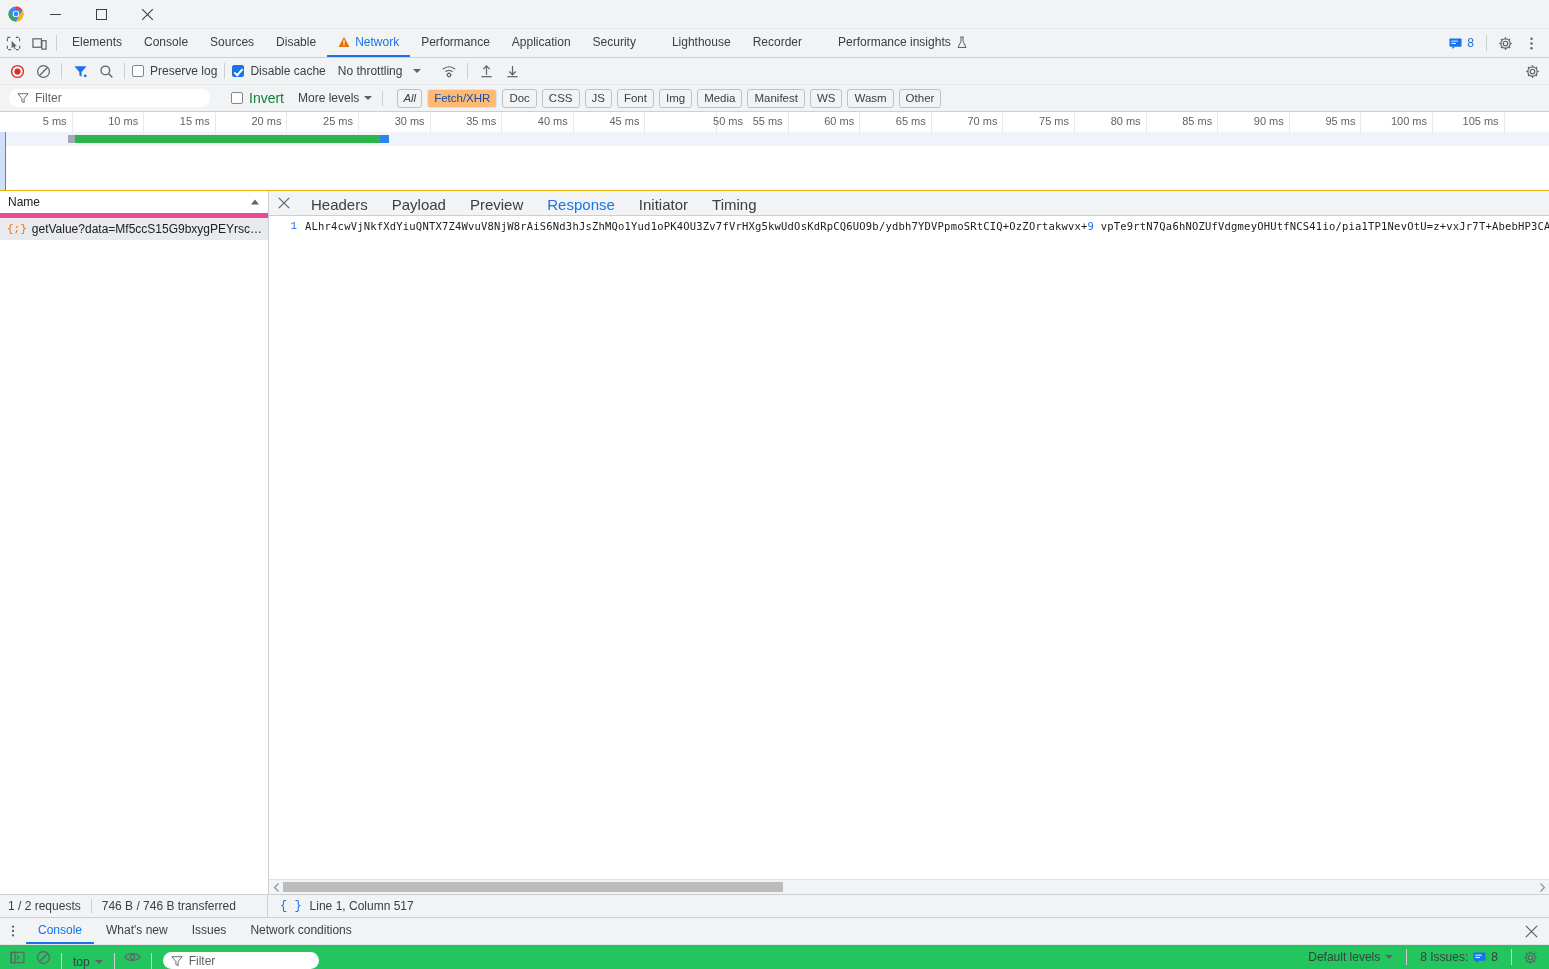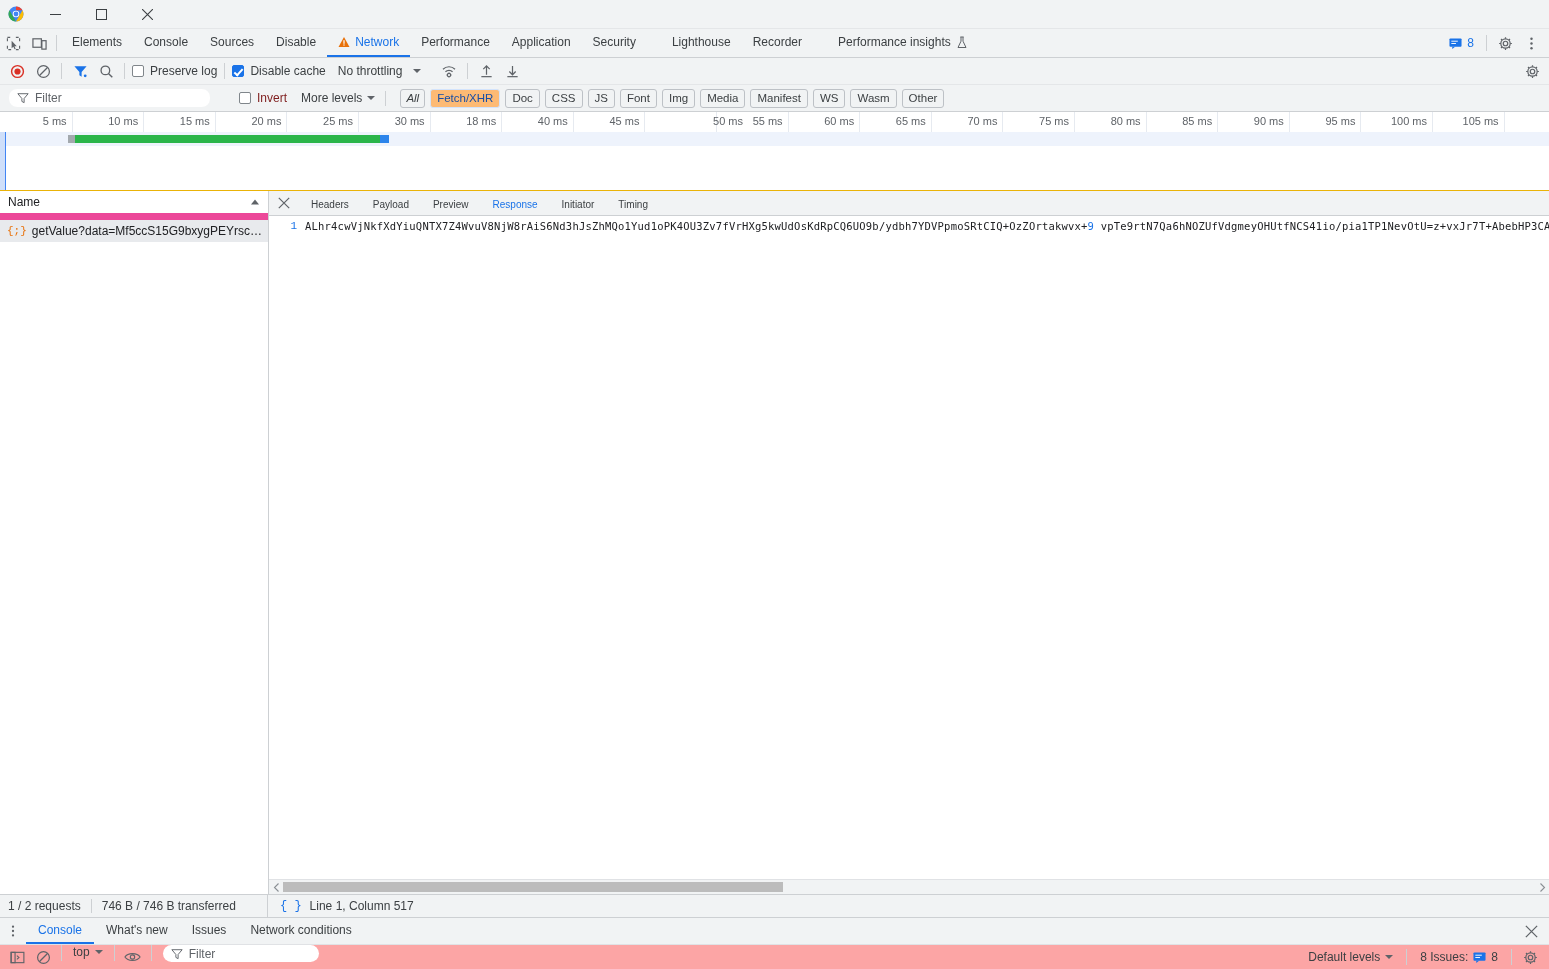--- a/index.html
+++ b/index.html
@@ -52,21 +52,21 @@
   .caret{width:0;height:0;border-left:4px solid transparent;border-right:4px solid transparent;
     border-top:4px solid #5f6368;}
   .nt-right{margin-left:auto;display:flex;align-items:center;padding-right:4px;}
 
   
   .filterbar{height:26px;background:#f1f3f4;display:flex;align-items:center;
     border-bottom:1px solid #cdd0d3;flex:none;padding-left:8px;gap:0;}
   .filterfield{width:185px;height:18px;background:#fff;border-radius:9px;display:flex;align-items:center;
     gap:6px;padding:0 8px;border:1px solid #f1f3f4;}
   .filterfield .ph{color:#5f6368;font-size:12px;}
-  .invert{display:flex;align-items:center;gap:6px;margin-left:28px;font-size:12px;color:#7f1d1d;}
+  .invert{display:flex;align-items:center;gap:6px;margin-left:20px;font-size:14px;color:#15803d;}
   .morefilters{display:flex;align-items:center;gap:5px;margin-left:14px;font-size:12px;color:#3c4043;}
   .fsep{width:1px;height:15px;background:#cdd0d3;margin:0 10px;}
   .typechips{display:flex;align-items:center;gap:5px;margin-left:4px;}
   .chip{height:17px;padding:0 6px;border:1px solid #bdc1c6;border-radius:3px;font-size:11.5px;
     color:#3c4043;display:flex;align-items:center;background:#f1f3f4;white-space:nowrap;}
   .chip.sel{background:#fdba74;border-color:#d2e3fc;color:#174ea6;}
   .chip.all{padding:0 5px;font-style:italic;}
 
   
   .overview{height:78px;background:#fff;border-bottom:1px solid #eab308;flex:none;position:relative;
@@ -80,36 +80,36 @@
   .ov-bar .seg-gray{position:absolute;left:0;top:0;height:8px;width:7px;background:#a3a9ae;}
   .ov-bar .seg-green{position:absolute;top:0;height:8px;background:#2bb54a;}
   .ov-bar .seg-blue{position:absolute;top:0;height:8px;width:9px;background:#2d85eb;}
   .ov-sel-left{position:absolute;left:0;top:20px;width:5px;bottom:0;background:#cfdffa;}
   .ov-edge{position:absolute;top:20px;bottom:0;width:1px;background:#4285f4;}
 
   
   .main{flex:1;display:flex;min-height:0;}
   .reqpanel{width:268px;flex:none;display:flex;flex-direction:column;border-right:1px solid #cdd0d3;
     background:#fff;min-height:0;}
-  .req-header{height:22px;display:flex;align-items:center;border-bottom:7px solid #ec4899;
+  .req-header{height:22px;display:flex;align-items:center;border-bottom:5px solid #ec4899;
     background:#fff;font-size:12px;color:#202124;padding-left:8px;position:relative;}
   .sort-arrow{position:absolute;right:9px;top:50%;transform:translateY(-50%);
     width:0;height:0;border-left:4px solid transparent;border-right:4px solid transparent;
     border-bottom:5px solid #5f6368;}
   .req-list{flex:1;overflow:hidden;}
   .req-row{height:22px;display:flex;align-items:center;gap:5px;padding-left:7px;
     background:#e8eaed;font-size:12px;color:#202124;white-space:nowrap;overflow:hidden;}
   .req-row .ic{color:#e8710a;font-size:11px;font-family:"Liberation Mono",monospace;}
 
   
   .detail{flex:1;display:flex;flex-direction:column;min-width:0;background:#fff;}
   .detail-tabs{height:24px;display:flex;align-items:stretch;border-bottom:1px solid #cdd0d3;
     background:#f1f3f4;}
   .dt-close{width:30px;display:flex;align-items:center;justify-content:center;color:#5f6368;}
-  .dtab{padding:13px 12px;display:flex;align-items:center;font-size:10px;color:#3c4043;
+  .dtab{padding:13px 12px;display:flex;align-items:center;font-size:15px;color:#3c4043;
     border-bottom:2px solid transparent;white-space:nowrap;}
   .dtab.active{color:#1a73e8;border-bottom-color:#1a73e8;}
   .resp-body{flex:1;display:flex;overflow:hidden;position:relative;background:#fff;}
   .gutter{width:36px;flex:none;text-align:right;padding-right:8px;padding-top:4px;
     font-family:"Liberation Mono",monospace;font-size:11px;color:#1a73e8;box-sizing:border-box;}
   .codearea{flex:1;padding-top:4px;overflow:hidden;min-width:0;}
   .codeline{font-family:"DejaVu Sans Mono","Liberation Mono",monospace;font-size:10.5px;
     color:#202124;white-space:pre;letter-spacing:0.2px;}
   .codeline .hl{color:#1a73e8;}
   .hscroll{height:14px;background:#f1f3f4;border-top:1px solid #e0e2e5;display:flex;align-items:center;
@@ -128,21 +128,21 @@
   .braces{color:#1a73e8;font-family:"Liberation Mono",monospace;font-size:12px;}
 
   
   .drawer{flex:none;background:#f1f3f4;border-top:1px solid #cdd0d3;}
   .drawer-tabs{height:26px;display:flex;align-items:stretch;border-bottom:1px solid #e0e2e5;}
   .dw-dots{width:26px;display:flex;align-items:center;justify-content:center;color:#5f6368;}
   .dwtab{padding:0 12px;display:flex;align-items:center;font-size:12px;color:#3c4043;
     border-bottom:2px solid transparent;white-space:nowrap;}
   .dwtab.active{color:#1a73e8;border-bottom-color:#1a73e8;}
   .dw-right{margin-left:auto;display:flex;align-items:center;padding-right:6px;}
-  .console-toolbar{height:24px;display:flex;align-items:flex-start;padding-left:4px;background:#fca5a5;}
+  .console-toolbar{height:24px;display:flex;align-items:flex-end;padding-left:4px;background:#22c55e;}
   .ct-ctx{display:flex;align-items:center;gap:5px;font-size:12px;color:#3c4043;padding:0 6px;}
   .ct-filter{width:140px;height:17px;background:#fff;border-radius:9px;display:flex;align-items:center;
     gap:6px;padding:0 8px;margin-left:6px;}
   .ct-filter .ph{color:#5f6368;font-size:12px;}
   .ct-right{margin-left:auto;display:flex;align-items:center;gap:0;padding-right:6px;font-size:12px;color:#3c4043;}
   .levels{display:flex;align-items:center;gap:5px;padding:0 8px;}
   .issues-link{display:flex;align-items:center;gap:5px;color:#3c4043;padding:0 8px;}
   svg{display:block;}
 </style>
 </head>
@@ -416,21 +416,21 @@
         <div class="ticklabel" style="left: 143.2px;">10 ms</div>
         <div class="tickline" style="left: 214.8px;"></div>
         <div class="ticklabel" style="left: 214.8px;">15 ms</div>
         <div class="tickline" style="left: 286.4px;"></div>
         <div class="ticklabel" style="left: 286.4px;">20 ms</div>
         <div class="tickline" style="left: 358px;"></div>
         <div class="ticklabel" style="left: 358px;">25 ms</div>
         <div class="tickline" style="left: 429.6px;"></div>
         <div class="ticklabel" style="left: 429.6px;">30 ms</div>
         <div class="tickline" style="left: 501.2px;"></div>
-        <div class="ticklabel" style="left: 501.2px;">18 ms</div>
+        <div class="ticklabel" style="left: 501.2px;">35 ms</div>
         <div class="tickline" style="left: 572.8px;"></div>
         <div class="ticklabel" style="left: 572.8px;">40 ms</div>
         <div class="tickline" style="left: 644.4px;"></div>
         <div class="ticklabel" style="left: 644.4px;">45 ms</div>
         <div class="tickline" style="left: 716px;"></div>
         <div class="ticklabel" style="left: 748px;">50 ms</div>
         <div class="tickline" style="left: 787.6px;"></div>
         <div class="ticklabel" style="left: 787.6px;">55 ms</div>
         <div class="tickline" style="left: 859.2px;"></div>
         <div class="ticklabel" style="left: 859.2px;">60 ms</div>

